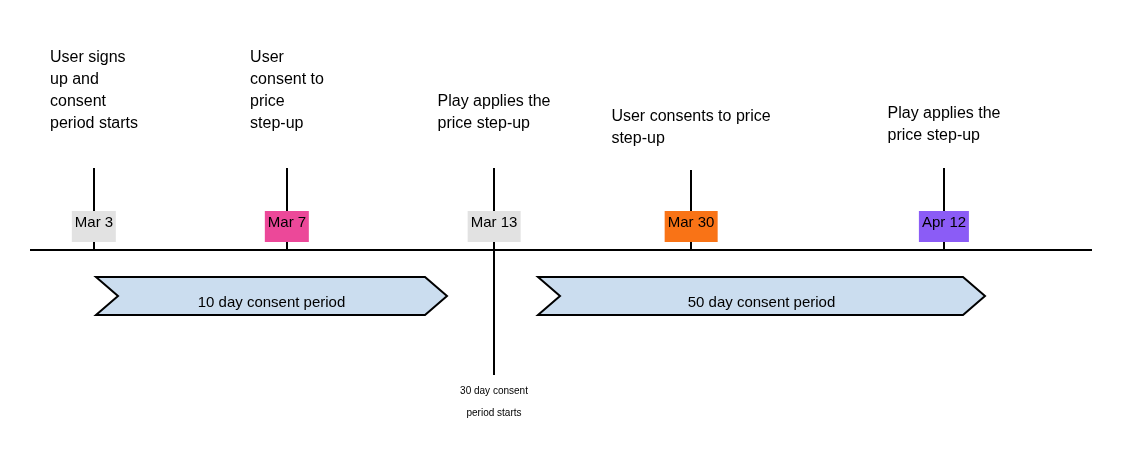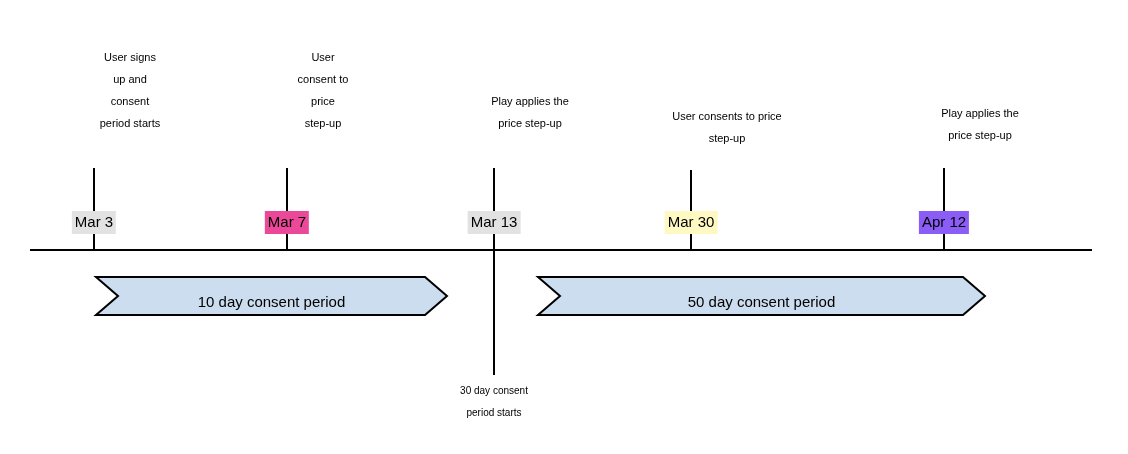--- a/index.html
+++ b/index.html
@@ -24,40 +24,38 @@
     position: absolute;
     left: 30px;
     top: 249px;
     width: 1062px;
     height: 2px;
     background: #000000;
   }
   .event-caption {
     position: absolute;
     transform: translateX(-50%);
-    text-align: center;
-    font-size: 11px;
+    font-size: 16px;
     line-height: 22px;
     white-space: pre-line;
     color: #000000;
-    margin-left: 36px;
   }
   .tick {
     position: absolute;
     width: 2px;
     background: #000000;
     transform: translateX(-50%);
   }
   .date-chip {
     position: absolute;
     transform: translateX(-50%);
     background: #e2e2e2;
     font-size: 15px;
     line-height: 18px;
-    padding: 2px 3px 3px 3px;
+    padding: 2px 3px 11px 3px;
     white-space: nowrap;
     color: #000000;
   }
 
   
   .drop-line {
     position: absolute;
     width: 2px;
     background: #000000;
     transform: translateX(-50%);
@@ -119,21 +117,21 @@
 step-up</div>
       <div class="tick" style="left: 287px; top: 168px; height: 82px; background: rgb(0, 0, 0);"></div>
       <div class="date-chip" style="left: 287px; top: 211px; background: #ec4899;">Mar 7</div>
       <div class="event-caption" style="left: 494px; top: 90px;">Play applies the
 price step-up</div>
       <div class="tick" style="left: 494px; top: 168px; height: 82px; background: rgb(0, 0, 0);"></div>
       <div class="date-chip" style="left: 494px; top: 211px; background: rgb(226, 226, 226); text-align: right;">Mar 13</div>
       <div class="event-caption" style="left: 691px; top: 105px;">User consents to price
 step-up</div>
       <div class="tick" style="left: 691px; top: 170px; height: 80px; background: rgb(0, 0, 0);"></div>
-      <div class="date-chip" style="left: 691px; top: 211px; background: #fef9c3;">Mar 30</div>
+      <div class="date-chip" style="left: 691px; top: 211px; background: #f97316;">Mar 30</div>
       <div class="event-caption" style="left: 944px; top: 102px;">Play applies the
 price step-up</div>
       <div class="tick" style="left: 944px; top: 168px; height: 82px; background: rgb(0, 0, 0);"></div>
       <div class="date-chip" style="left: 944px; top: 211px; background: #8b5cf6;">Apr 12</div>
     </div>
 
   <div id="below-layer">
       <div class="drop-line" style="left: 494px; top: 250px; height: 125px; background: rgb(0, 0, 0);"></div>
       <div class="drop-caption" style="left: 494px; top: 380px;">30 day consent
 period starts</div>

